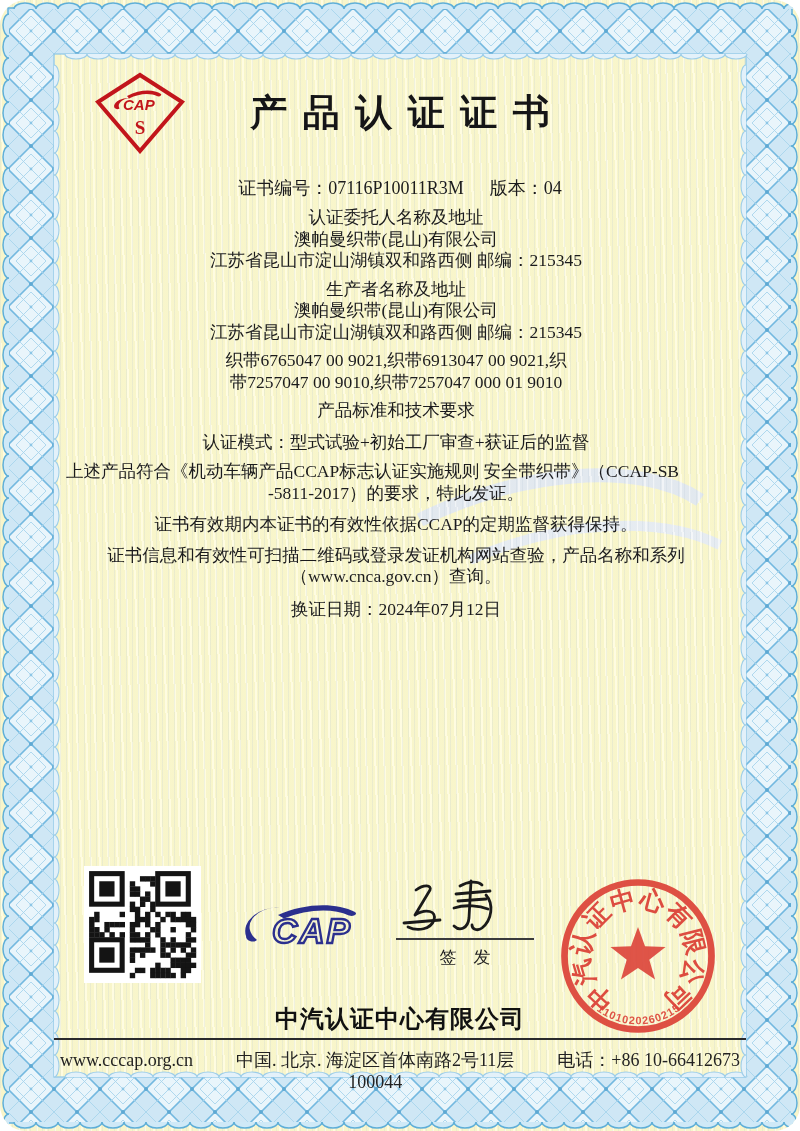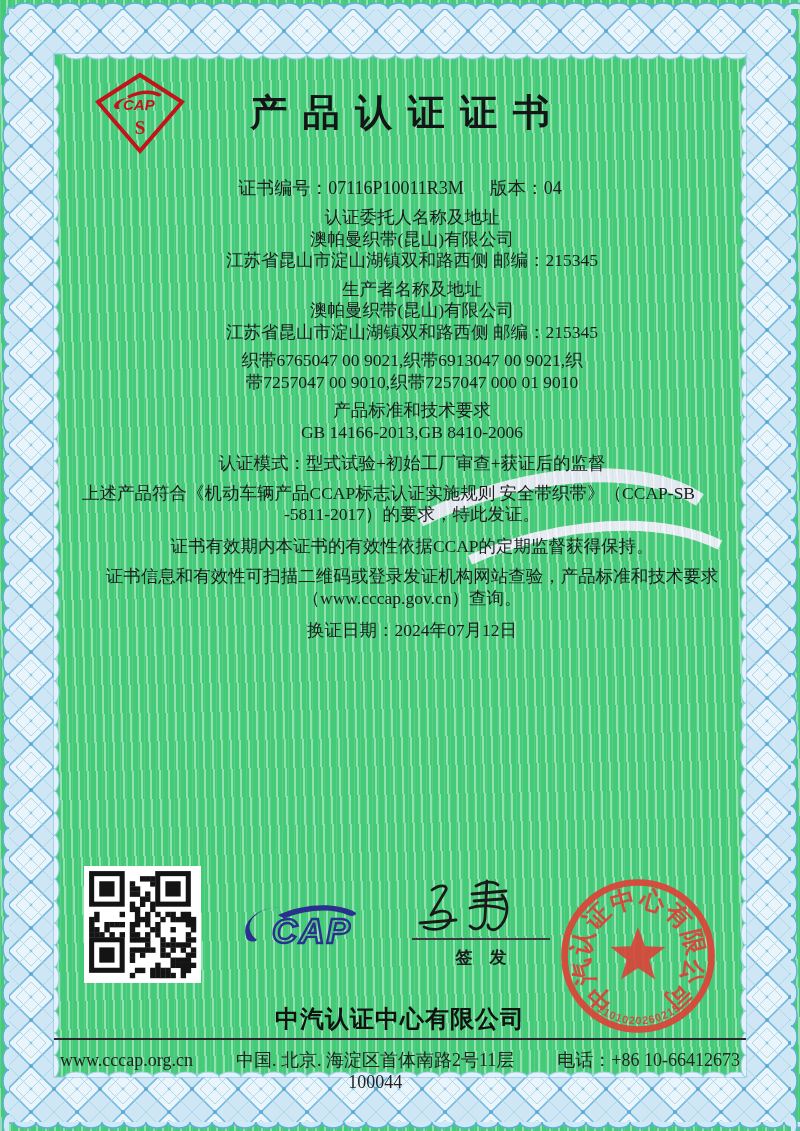--- a/index.html
+++ b/index.html
@@ -1,52 +1,53 @@
 <!DOCTYPE html>
 <html><head>
 <meta charset="utf-8">
 <style>
   html,body{margin:0;padding:0;background:#ffffff;}
   .page{
     position:relative;width:800px;height:1131px;overflow:hidden;
-    background:#22c55e;
+    background:#fef9c3;
     font-family:"Liberation Serif","DejaVu Serif",serif;
     color:#1b1b1d;
+    border-radius:26px;
   }
   
   .page::before{
     content:"";position:absolute;inset:0;pointer-events:none;z-index:1;
     background:
       repeating-linear-gradient(90deg, rgba(186,202,216,.22) 0 1px, rgba(255,255,255,0) 1px 6px),
       repeating-linear-gradient(88deg, rgba(255,255,255,.5) 0 2px, rgba(222,230,238,.18) 2px 9px);
   }
   #border-svg{position:absolute;left:0;top:0;z-index:2;}
   .scallop{fill:#cfe9f7;stroke:#5fafd8;stroke-width:1.5;}
   .scallop-in{fill:#e3f1fa;stroke:#9ccde9;stroke-width:1.1;}
   .content-layer{position:absolute;inset:0;z-index:3;}
   #diamond-logo{position:absolute;left:94px;top:72px;}
   .title{
     position:absolute;left:0;top:88px;width:100%;text-align:center;
     font-size:37px;font-weight:bold;letter-spacing:.42em;text-indent:.42em;color:#151517;font-family:Liberation Serif, serif;
   }
   .certline{position:absolute;left:0;top:176px;width:100%;text-align:center;font-size:18px;}
   .certline .vlabel{margin-left:26px;}
-  .body{position:absolute;left:72px;top:207px;width:680px;font-size:17.5px;line-height:21.5px;text-align:center;}
+  .body{position:absolute;left:56px;top:207px;width:680px;font-size:17.5px;line-height:21.5px;text-align:center;}
   .sec{margin-top:7px;}
   .sec:first-child{margin-top:0;}
   .mode{margin-top:10px;}
   .stmt{margin-top:8px;}
   .stmt .left{text-align:left;padding-left:10px;}
   .dates{margin-top:12px;display:flex;justify-content:space-between;padding:0 82px 0 68px;}
   .note{margin-top:10px;}
   .query1{margin-top:9px;}
   .renew{margin-top:11px;}
   #qr{position:absolute;left:84px;top:866px;width:117px;height:117px;}
   #ccap-logo{position:absolute;left:238px;top:901px;}
-  #sig{position:absolute;left:412px;top:874px;width:138px;font-weight:bold;}
+  #sig{position:absolute;left:396px;top:874px;width:138px;}
   #sig svg{display:block;}
   .sig-line{height:2px;background:#3a3a3c;margin-top:2px;}
   .sig-label{text-align:center;font-size:17px;margin-top:6px;}
   #seal-svg{position:absolute;left:550px;top:868px;width:176px;height:176px;mix-blend-mode:multiply;}
   .seal-char{font-family:"Liberation Serif","DejaVu Serif",serif;font-weight:bold;font-size:24px;fill:#dc4338;text-anchor:middle;opacity:.95;}
   .seal-digit{font-family:"Liberation Sans","DejaVu Sans",sans-serif;font-weight:600;font-size:10.5px;fill:#dc4338;text-anchor:middle;opacity:.9;}
   #issuer{
     position:absolute;left:0;top:1003px;width:100%;text-align:center;
     font-family:Liberation Sans, sans-serif;font-weight:bold;font-size:24px;color:#111;letter-spacing:1px;
   }
@@ -123,34 +124,33 @@
         <div>生产者名称及地址</div>
         <div>澳帕曼织带(昆山)有限公司</div>
         <div>江苏省昆山市淀山湖镇双和路西侧 邮编：215345</div>
       </div>
       <div class="sec">
         <div>织带6765047 00 9021,织带6913047 00 9021,织</div>
         <div>带7257047 00 9010,织带7257047 000 01 9010</div>
       </div>
       <div class="sec">
         <div>产品标准和技术要求</div>
-        <div>GB 14166-2013,GB 8410-2006</div>
       </div>
 
       <div class="mode">认证模式：型式试验+初始工厂审查+获证后的监督</div>
 
       <div class="stmt">
         <div class="left">上述产品符合《机动车辆产品CCAP标志认证实施规则 安全带织带》（CCAP-SB</div>
         <div>-5811-2017）的要求，特此发证。</div>
       </div>
 
 
       <div class="note">证书有效期内本证书的有效性依据CCAP的定期监督获得保持。</div>
-      <div class="query1">证书信息和有效性可扫描二维码或登录发证机构网站查验，产品标准和技术要求</div>
-      <div>（www.cccap.gov.cn）查询。</div>
+      <div class="query1">证书信息和有效性可扫描二维码或登录发证机构网站查验，产品名称和系列</div>
+      <div>（www.cnca.gov.cn）查询。</div>
 
       <div class="renew">
         <span>换证日期：</span><span>2024年07月12日</span>
       </div>
     </div>
 
     <svg id="qr" viewBox="0 0 23 23">
         <rect x="0" y="0" width="23" height="23" fill="#ffffff"></rect>
         <rect x="11" y="2" width="1.06" height="1.06" fill="#141414"></rect>
         <rect x="12" y="2" width="1.06" height="1.06" fill="#141414"></rect>

